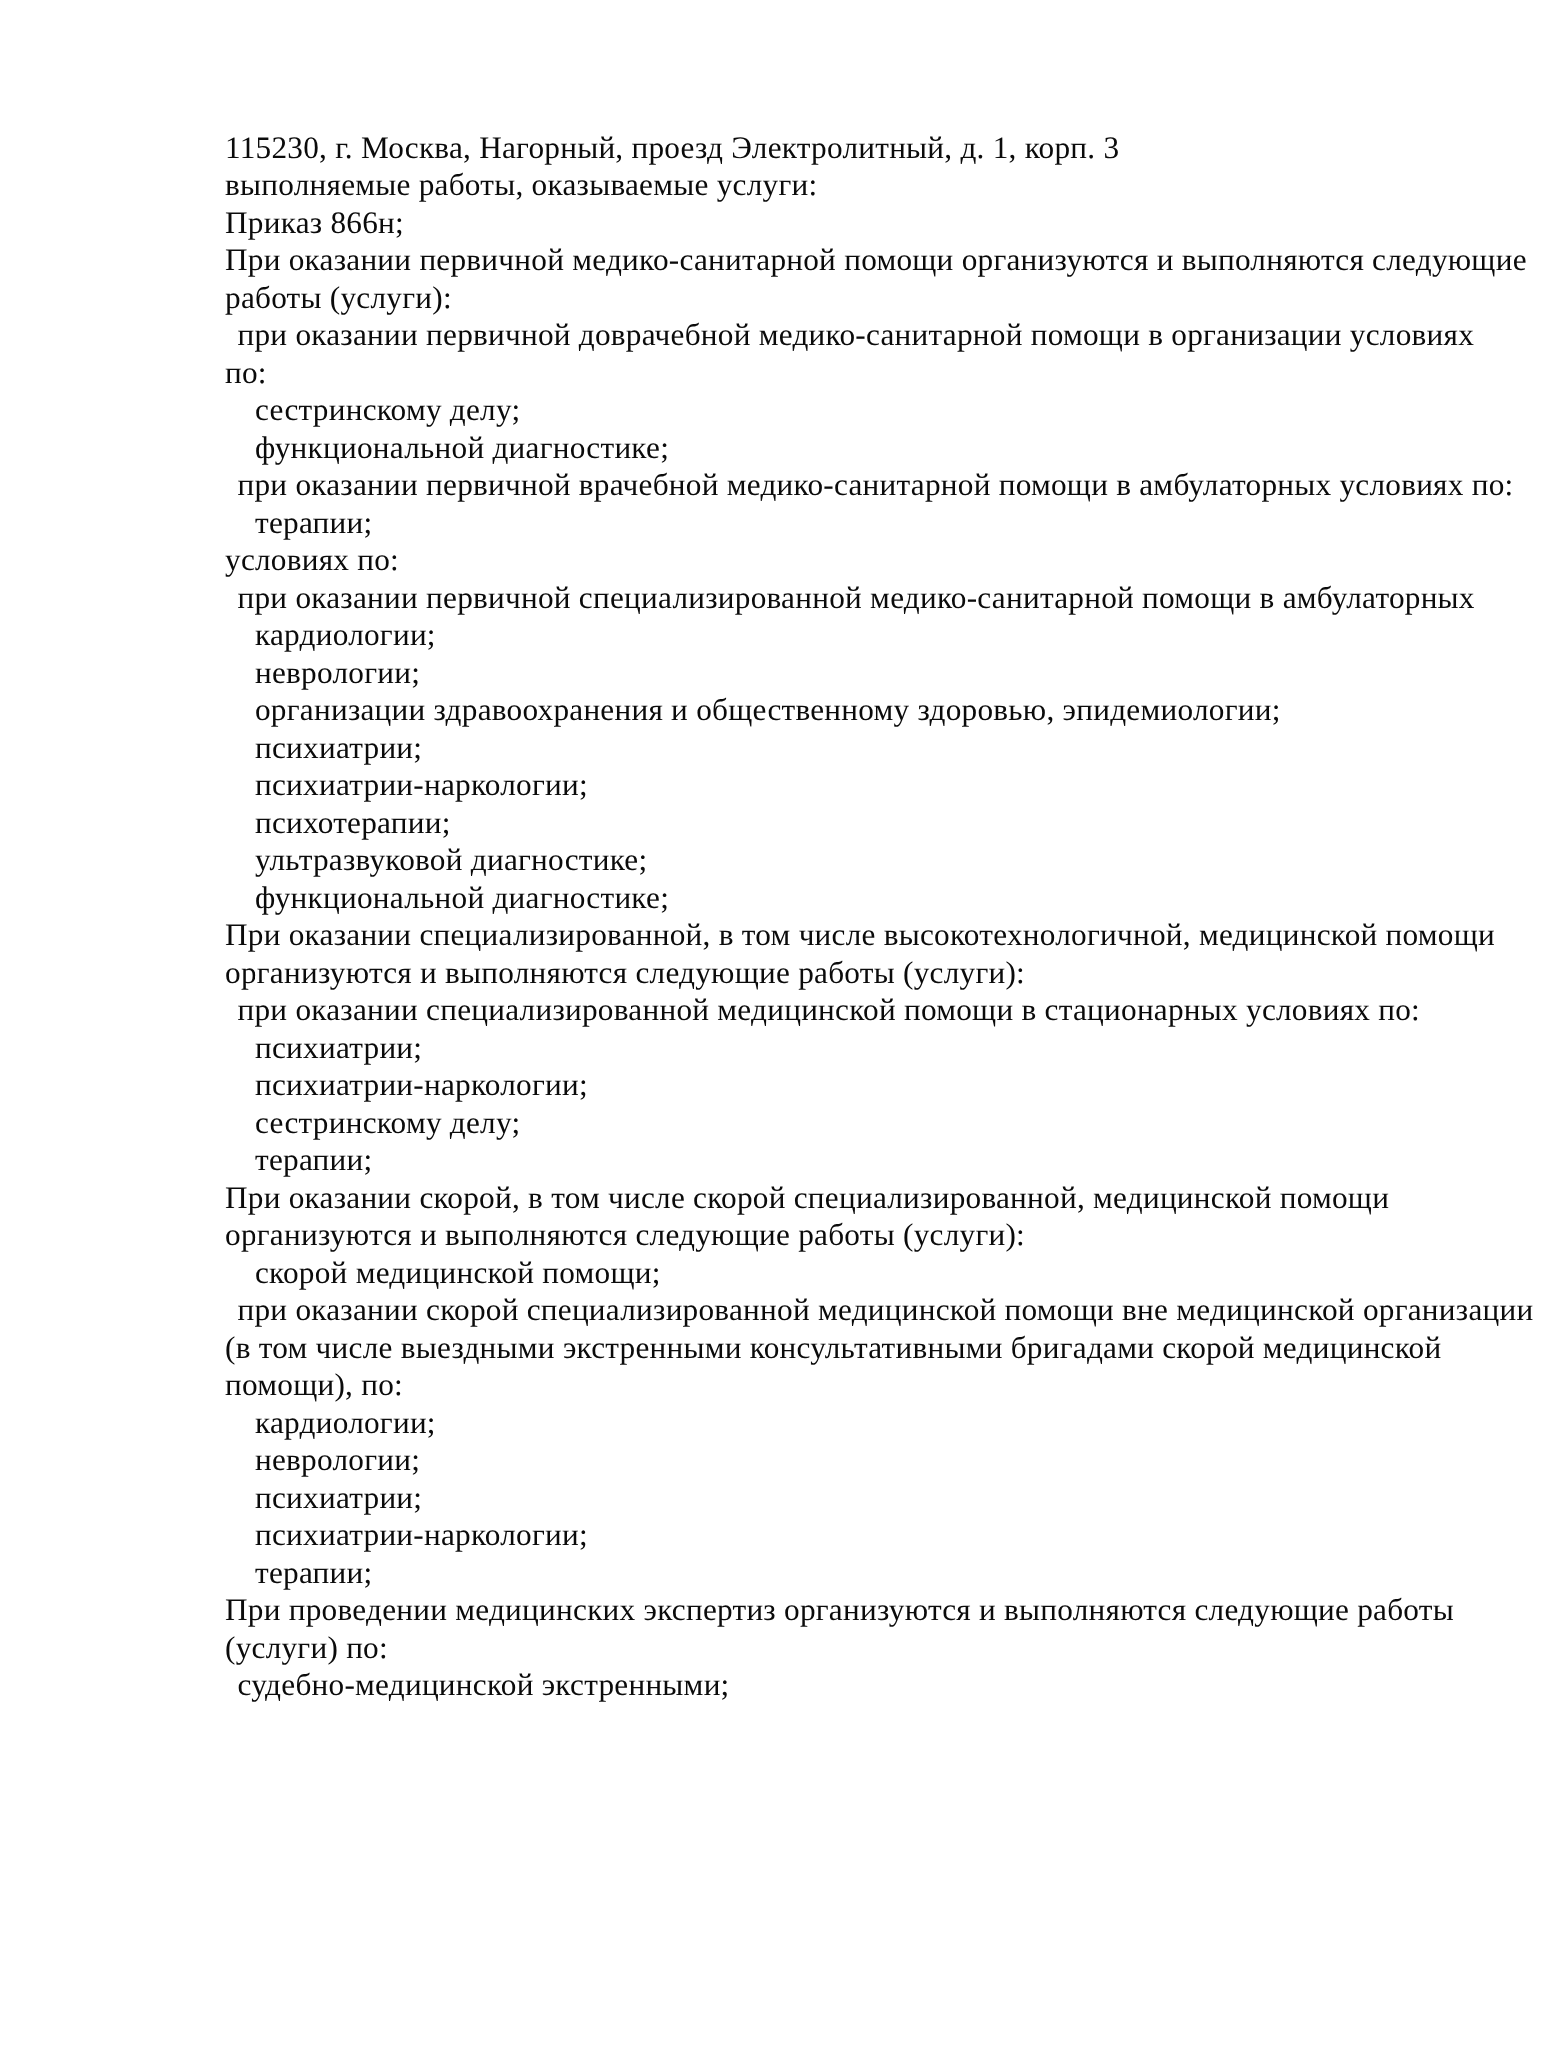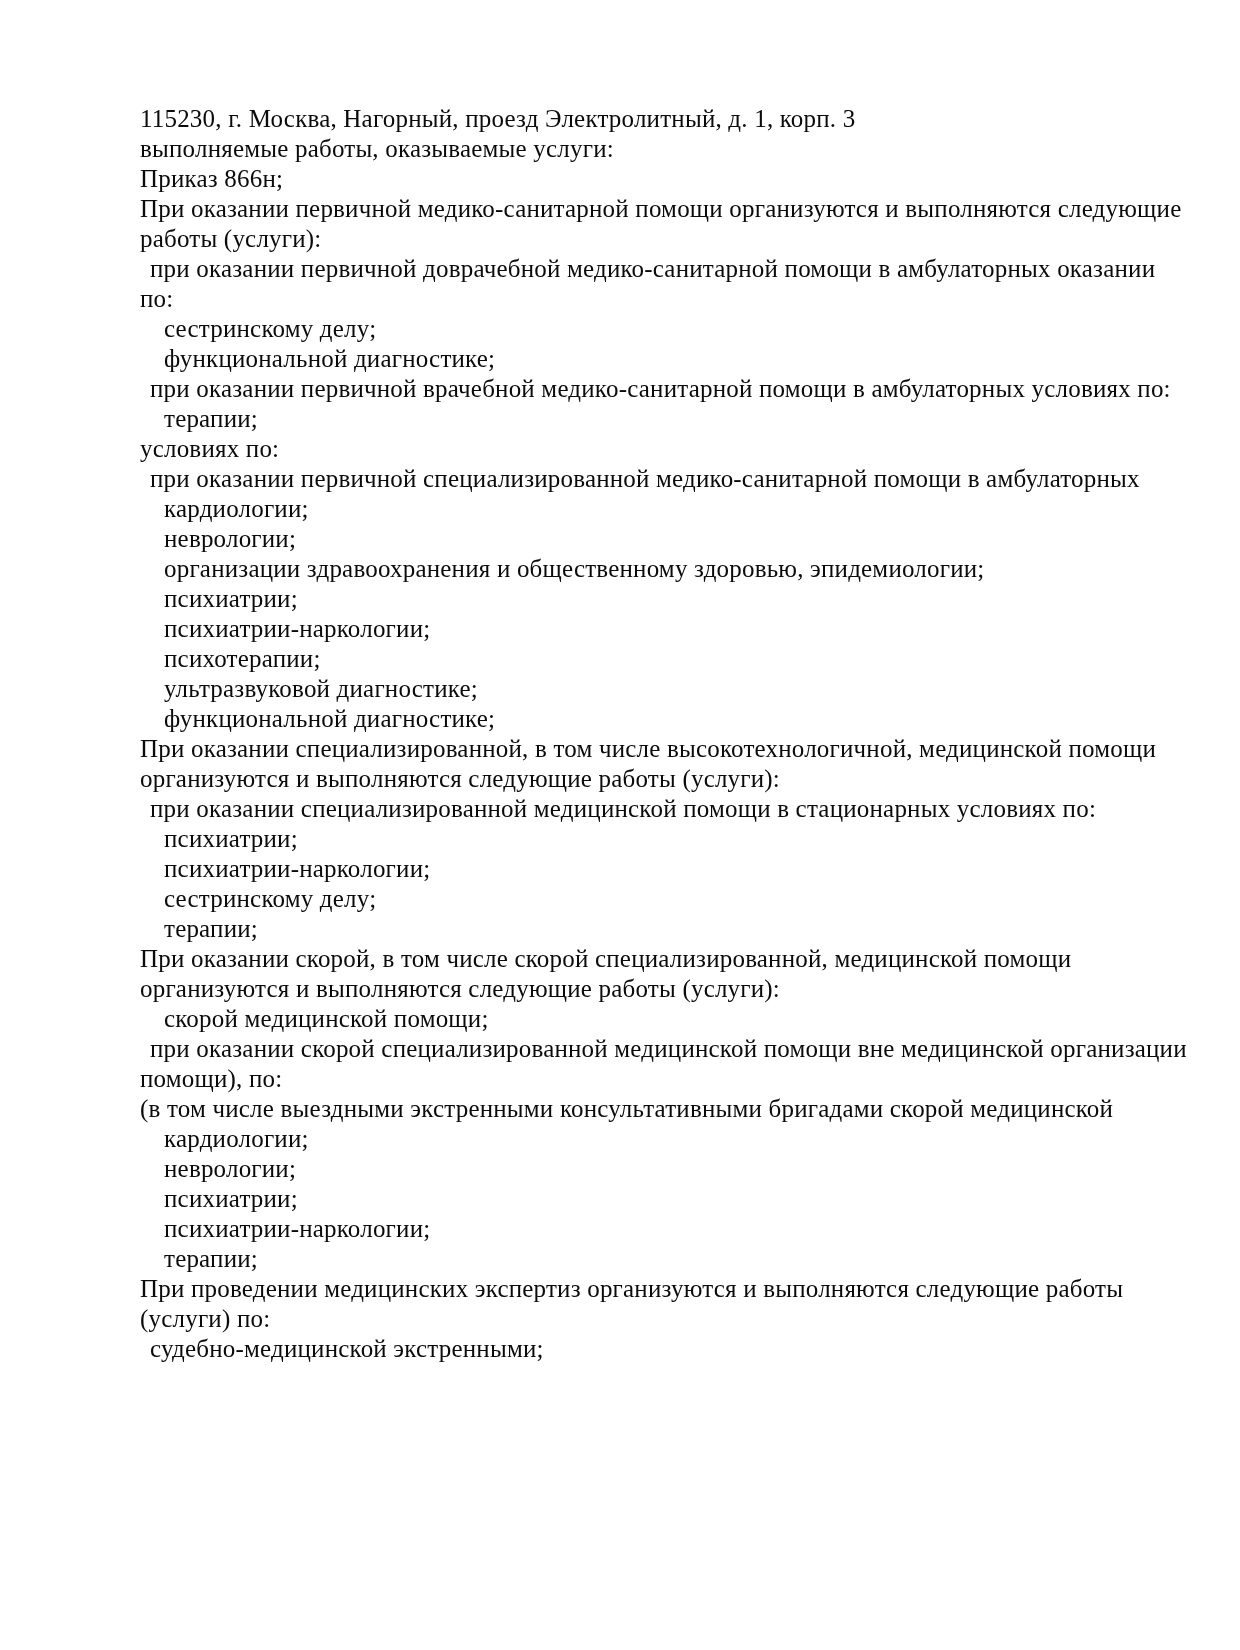--- a/index.html
+++ b/index.html
@@ -19,20 +19,21 @@
     background: #ffffff;
     box-sizing: border-box;
     padding: 104px 0 0 140px;
     font-family: "Liberation Serif", "DejaVu Serif", serif;
     font-size: 25px;
     color: #0b0b0b;
     -webkit-font-smoothing: antialiased;
   }
   .text-block {
     width: 1010px;
+    margin-left: 40px;
   }
   .line {
     height: 30px;
     line-height: 30px;
     white-space: pre;
     letter-spacing: 0.2px;
   }
   .ind-0 { padding-left: 0; }
   .ind-1 { padding-left: 10px; }
   .ind-2 { padding-left: 24px; }
@@ -40,21 +41,21 @@
 </head>
 <body>
 
 <div class="doc-page">
   <div class="text-block">
       <div class="line ind-0">115230, г. Москва, Нагорный, проезд Электролитный, д. 1, корп. 3</div>
       <div class="line ind-0">выполняемые работы, оказываемые услуги:</div>
       <div class="line ind-0">Приказ 866н;</div>
       <div class="line ind-0">При оказании первичной медико-санитарной помощи организуются и выполняются следующие</div>
       <div class="line ind-0">работы (услуги):</div>
-      <div class="line ind-1">при оказании первичной доврачебной медико-санитарной помощи в амбулаторных оказании</div>
+      <div class="line ind-1">при оказании первичной доврачебной медико-санитарной помощи в организации условиях</div>
       <div class="line ind-0">по:</div>
       <div class="line ind-2">сестринскому делу;</div>
       <div class="line ind-2">функциональной диагностике;</div>
       <div class="line ind-1">при оказании первичной врачебной медико-санитарной помощи в амбулаторных условиях по:</div>
       <div class="line ind-2">терапии;</div>
       <div class="line ind-0">условиях по:</div>
       <div class="line ind-1">при оказании первичной специализированной медико-санитарной помощи в амбулаторных</div>
       <div class="line ind-2">кардиологии;</div>
       <div class="line ind-2">неврологии;</div>
       <div class="line ind-2">организации здравоохранения и общественному здоровью, эпидемиологии;</div>
@@ -67,22 +68,22 @@
       <div class="line ind-0">организуются и выполняются следующие работы (услуги):</div>
       <div class="line ind-1">при оказании специализированной медицинской помощи в стационарных условиях по:</div>
       <div class="line ind-2">психиатрии;</div>
       <div class="line ind-2">психиатрии-наркологии;</div>
       <div class="line ind-2">сестринскому делу;</div>
       <div class="line ind-2">терапии;</div>
       <div class="line ind-0">При оказании скорой, в том числе скорой специализированной, медицинской помощи</div>
       <div class="line ind-0">организуются и выполняются следующие работы (услуги):</div>
       <div class="line ind-2">скорой медицинской помощи;</div>
       <div class="line ind-1">при оказании скорой специализированной медицинской помощи вне медицинской организации</div>
+      <div class="line ind-0">(в том числе выездными экстренными консультативными бригадами скорой медицинской</div>
       <div class="line ind-0">помощи), по:</div>
-      <div class="line ind-0">(в том числе выездными экстренными консультативными бригадами скорой медицинской</div>
       <div class="line ind-2">кардиологии;</div>
       <div class="line ind-2">неврологии;</div>
       <div class="line ind-2">психиатрии;</div>
       <div class="line ind-2">психиатрии-наркологии;</div>
       <div class="line ind-2">терапии;</div>
       <div class="line ind-0">При проведении медицинских экспертиз организуются и выполняются следующие работы</div>
       <div class="line ind-0">(услуги) по:</div>
       <div class="line ind-1">судебно-медицинской экстренными;</div>
     </div>
 </div>

